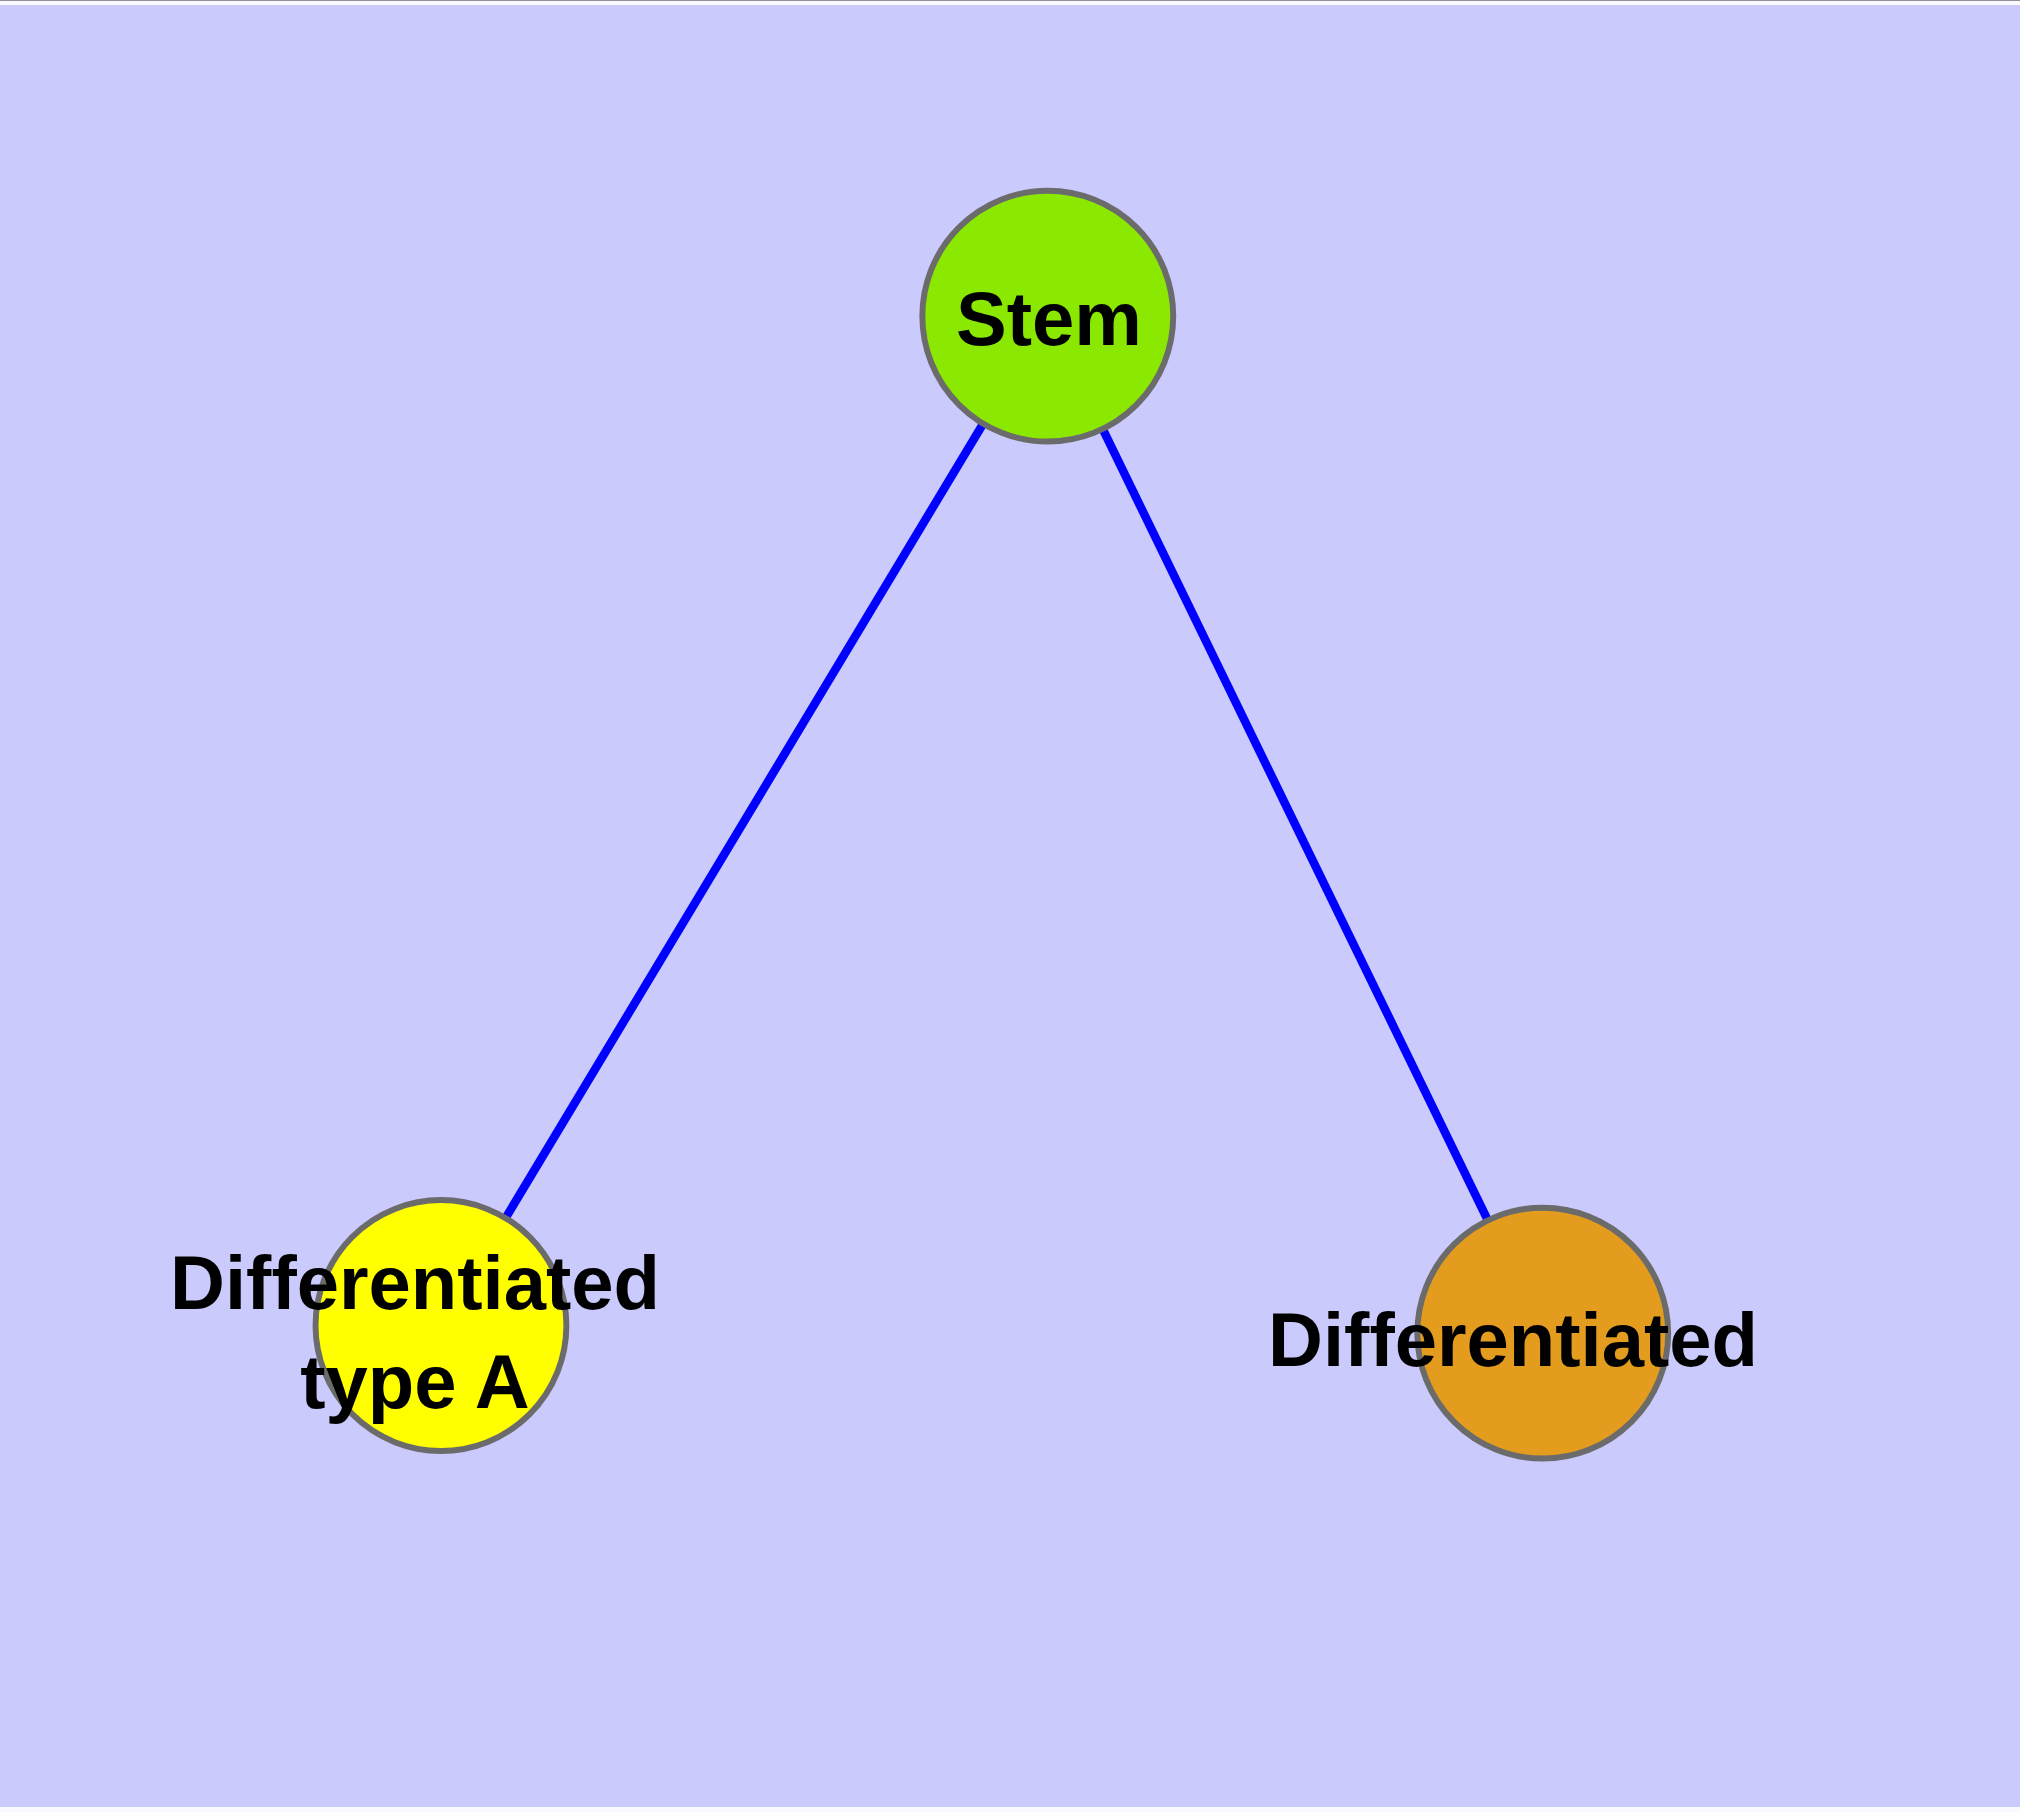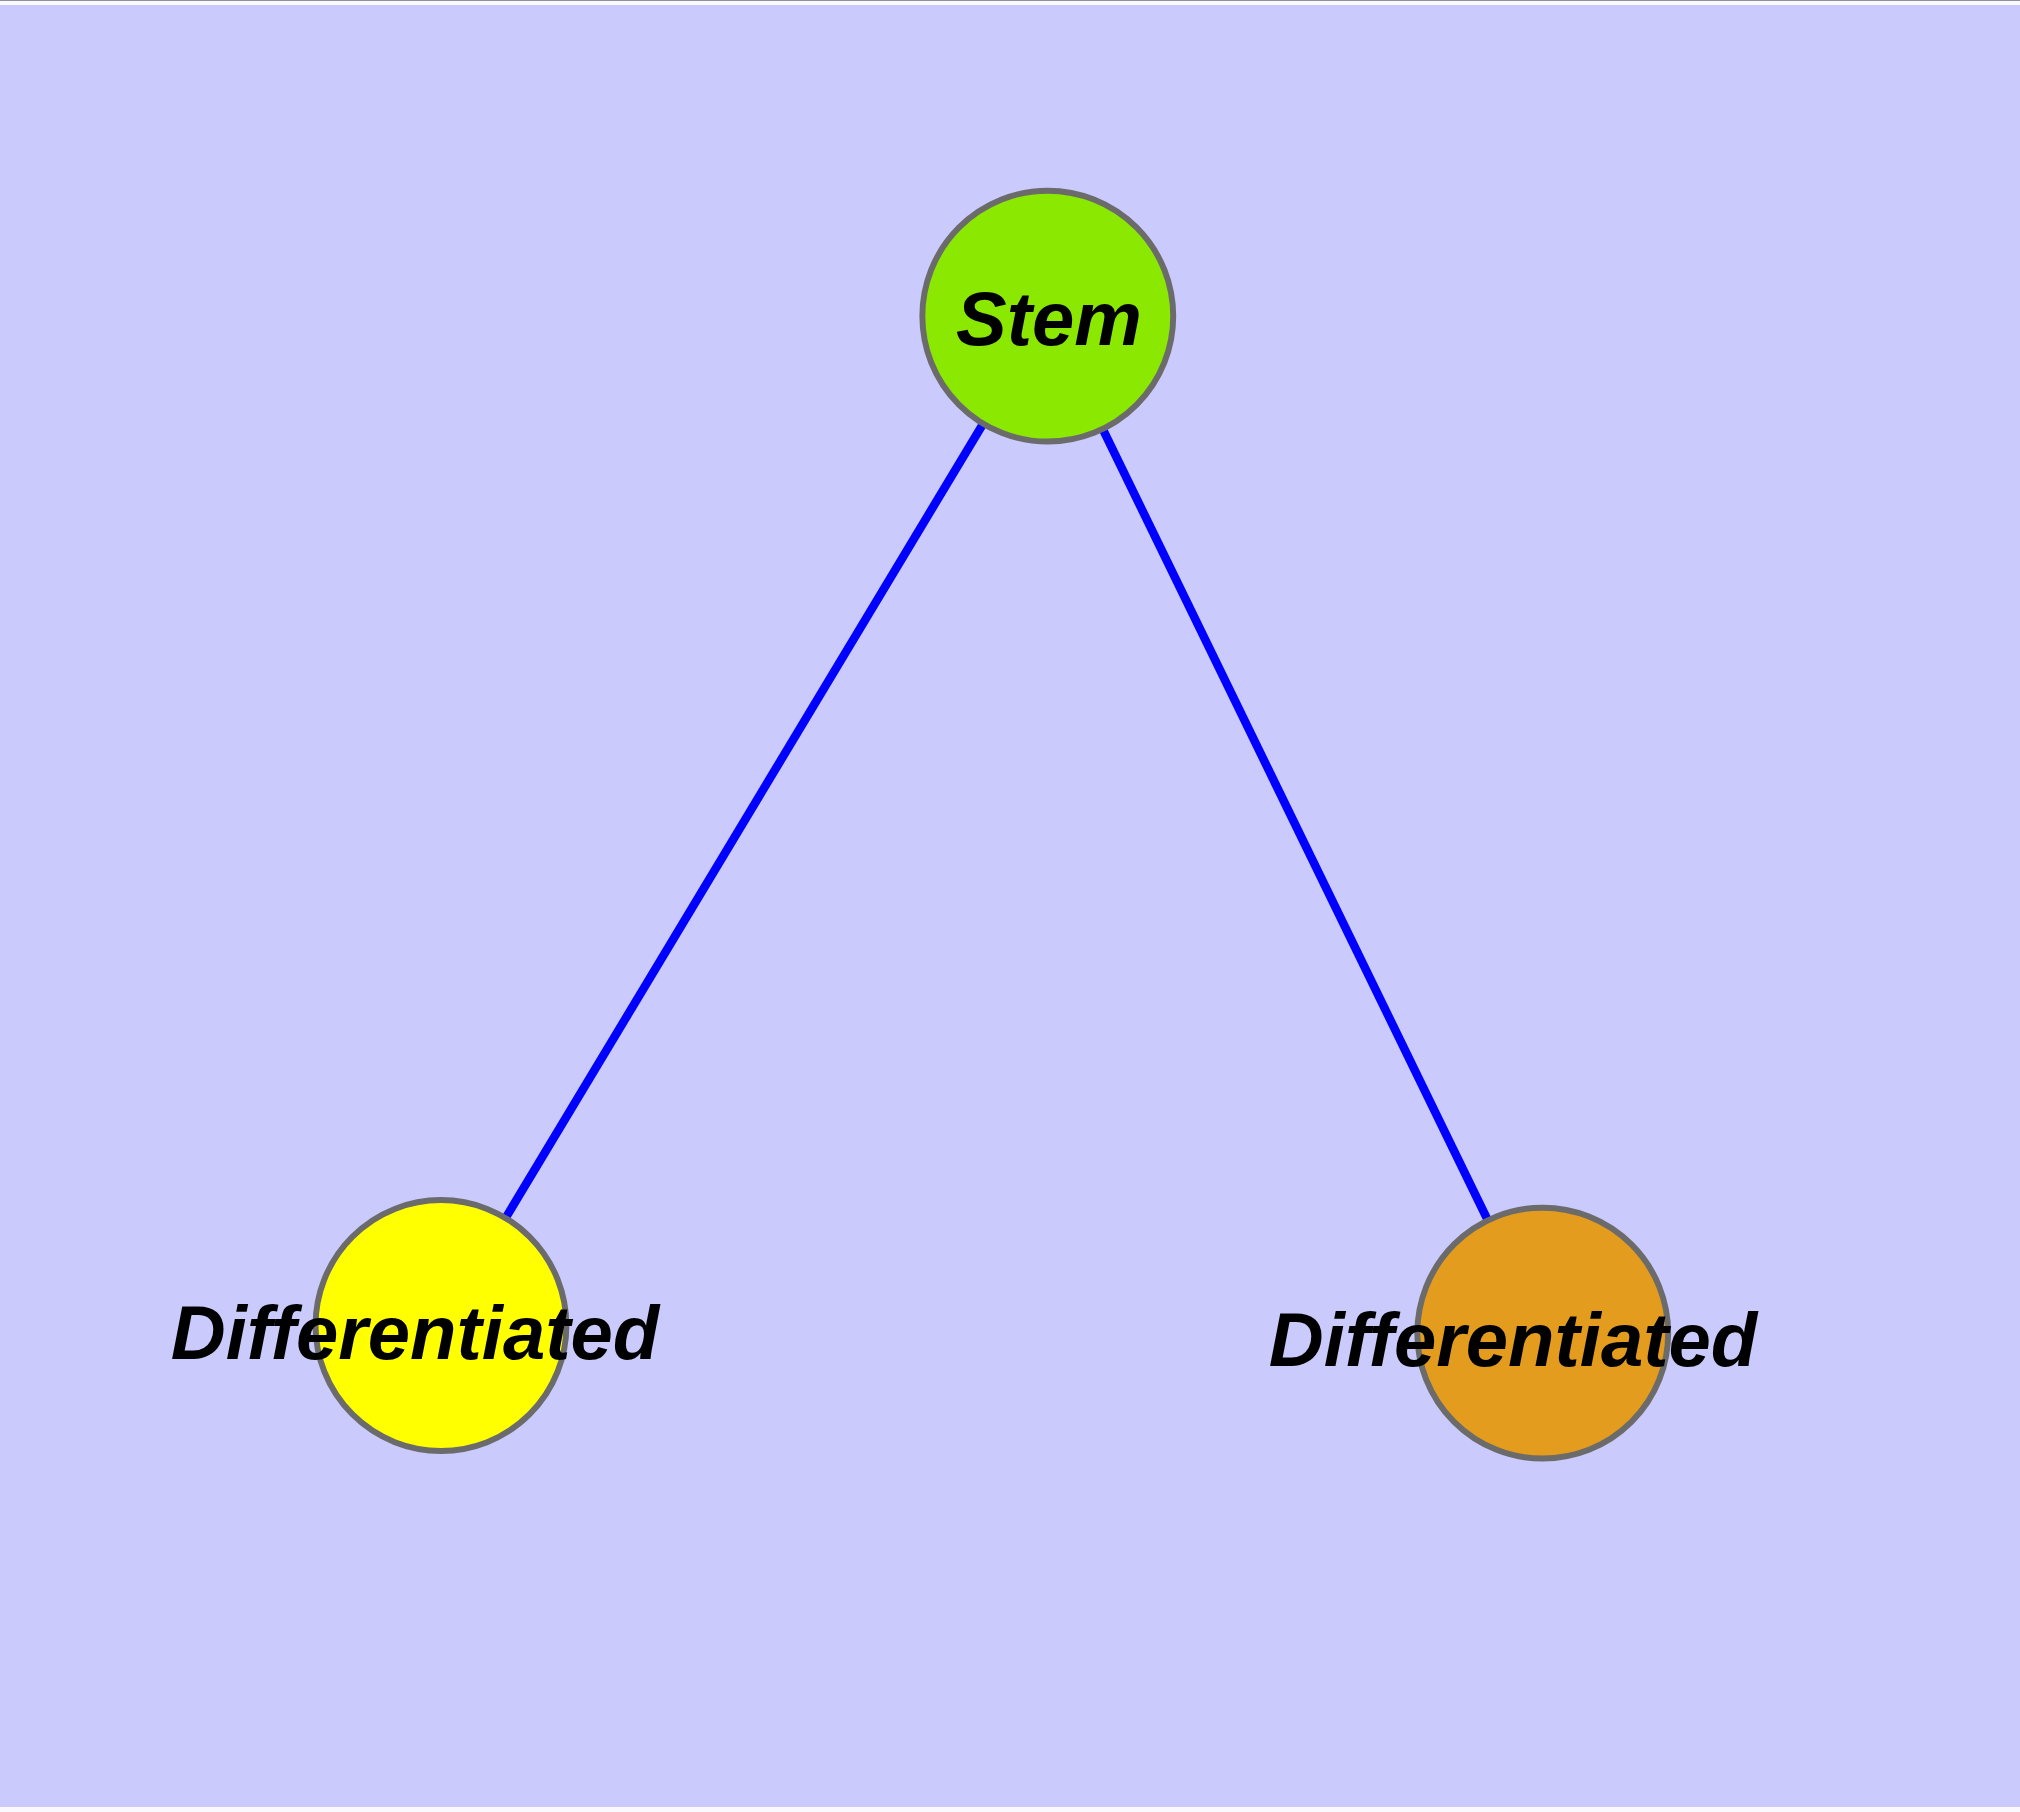--- a/index.html
+++ b/index.html
@@ -9,21 +9,20 @@
   body {
     width: 2021px;
     height: 1812px;
     overflow: hidden;
     font-family: "Liberation Sans", "DejaVu Sans", sans-serif;
   }
   .canvas {
     position: relative;
     width: 2021px;
     height: 1812px;
-    font-style: italic;
   }
   .margin-strip {
     position: absolute;
     left: 0;
     right: 0;
     background: #FAFAFE;
     z-index: 3;
   }
   .margin-strip.top {
     top: 0;
@@ -80,20 +79,21 @@
 
     <circle cx="1820" cy="1573" r="148" fill="#E39C1E" stroke="#6B6B6B"></circle>
   </svg>
 
   <div class="node-label" style="left: 1049px; top: 318px; color: rgb(0, 0, 0);">
     <span>Stem</span>
   </div>
 
   <div class="node-label" style="left: 415px; top: 1332px; color: rgb(0, 0, 0);">
     <span>Differentiated</span>
+    <span>type A</span>
   </div>
 
   <div class="node-label" style="left: 1513px; top: 1339px; color: rgb(0, 0, 0);">
     <span>Differentiated</span>
   </div>
 
 </div>
 
 
 </body></html>

